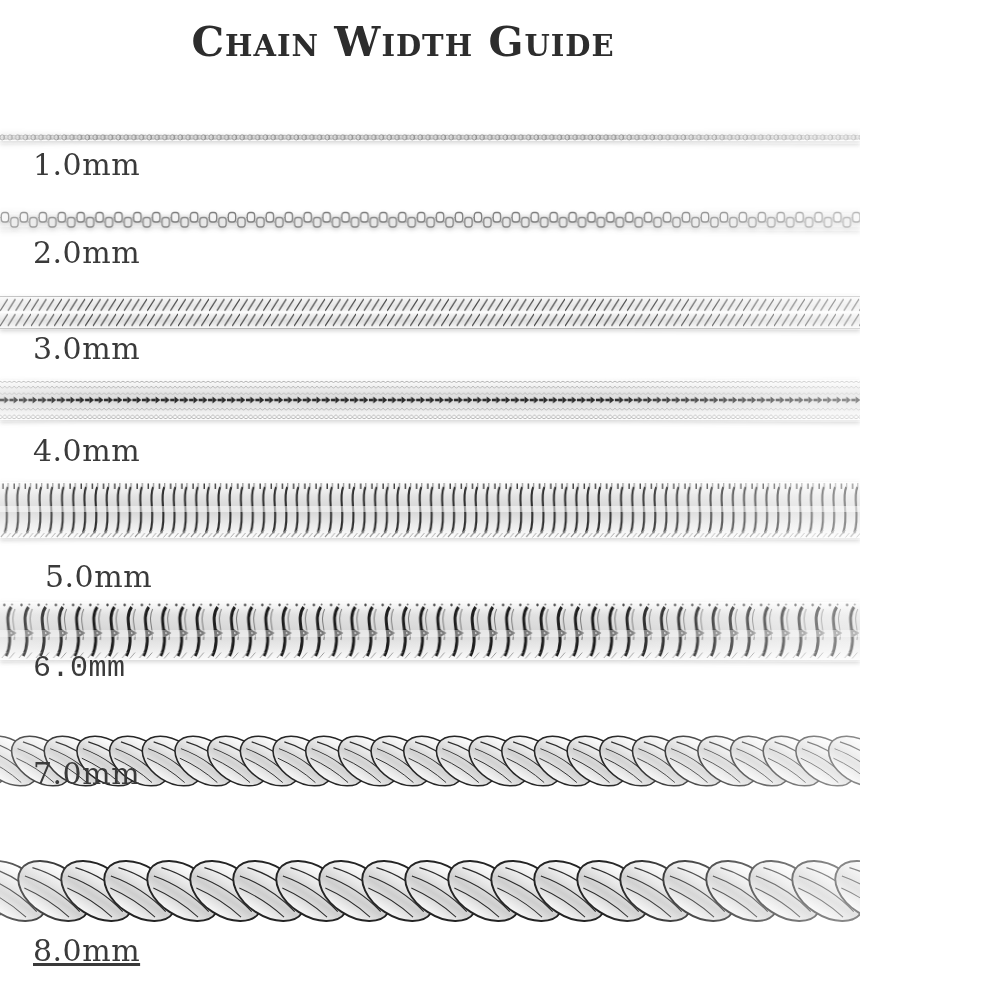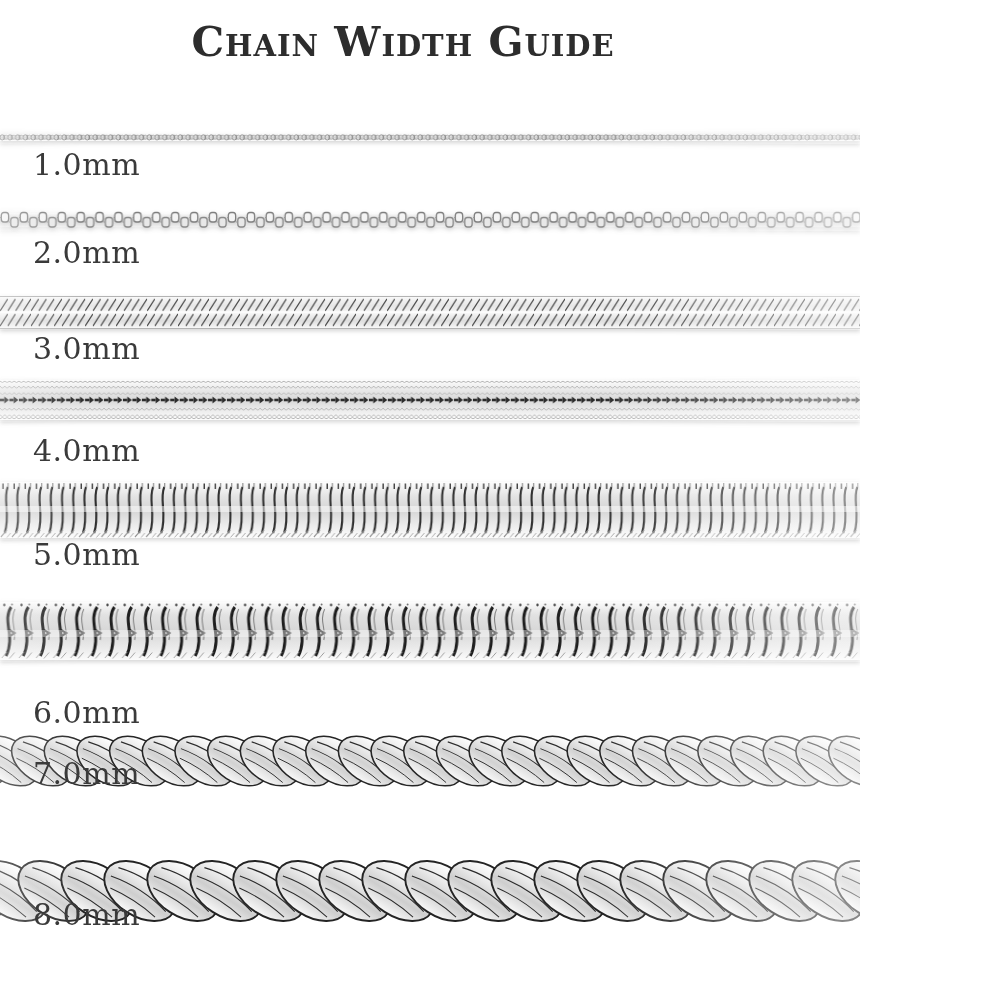--- a/index.html
+++ b/index.html
@@ -15,24 +15,24 @@
     background:linear-gradient(90deg,rgba(255,255,255,.28),rgba(255,255,255,0) 10%,
                rgba(255,255,255,0) 70%,rgba(255,255,255,.45) 97%);}
   .soft{filter:drop-shadow(0 2px 2px rgba(60,60,60,.22));}
   .label{position:absolute;left:33px;margin:0;font-size:30px;line-height:1.1;color:#3a3a3a;
          letter-spacing:.5px;font-feature-settings:"onum" 1;font-variant-numeric:oldstyle-nums;}
   
   .c1{top:130px;height:14px;} .l1{top:148px;}
   .c2{top:209px;height:22px;} .l2{top:236px;}
   .c3{top:295px;height:35px;} .l3{top:312px;margin-top:20px;}
   .c4{top:378px;height:44px;} .l4{top:434px;}
-  .c5{top:480px;height:60px;} .l5{top:538px;}
-  .c6{top:600px;height:62px;} .l6{top:696px;}
+  .c5{top:480px;height:60px;} .l5{top:560px;margin-left:12px;}
+  .c6{top:600px;height:62px;} .l6{top:652px;font-family:Liberation Mono, monospace;}
   .c7{top:721px;height:80px;} .l7{top:757px;}
-  .c8{top:845px;height:92px;} .l8{top:898px;}
+  .c8{top:845px;height:92px;} .l8{top:934px;text-decoration:underline;}
 </style>
 </head>
 <body>
 
 <div class="page">
 
   <h1 class="title">Chain Width Guide</h1>
 
   <div class="chain c1 soft">
     <svg viewBox="0 0 1000 14" preserveAspectRatio="none" aria-hidden="true">

